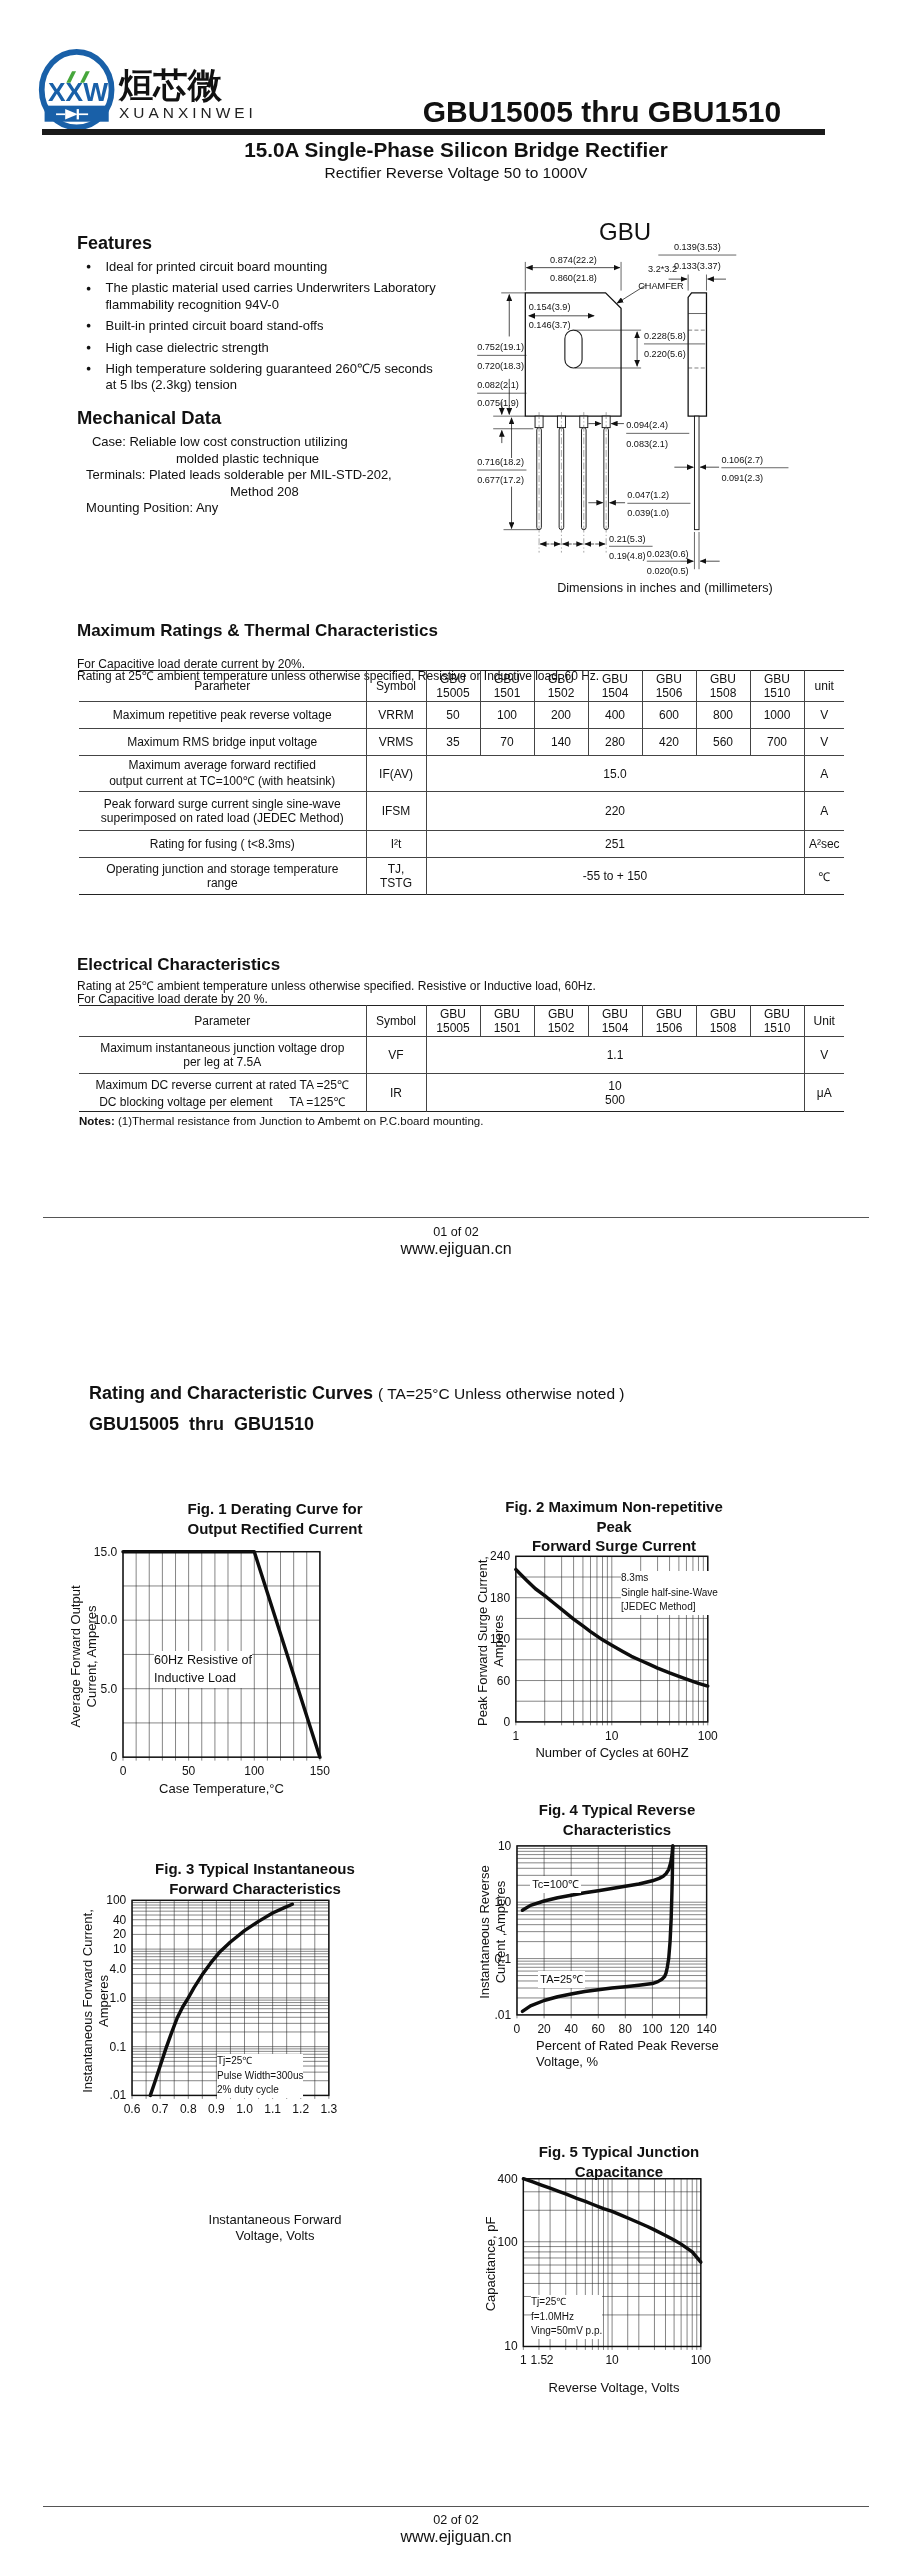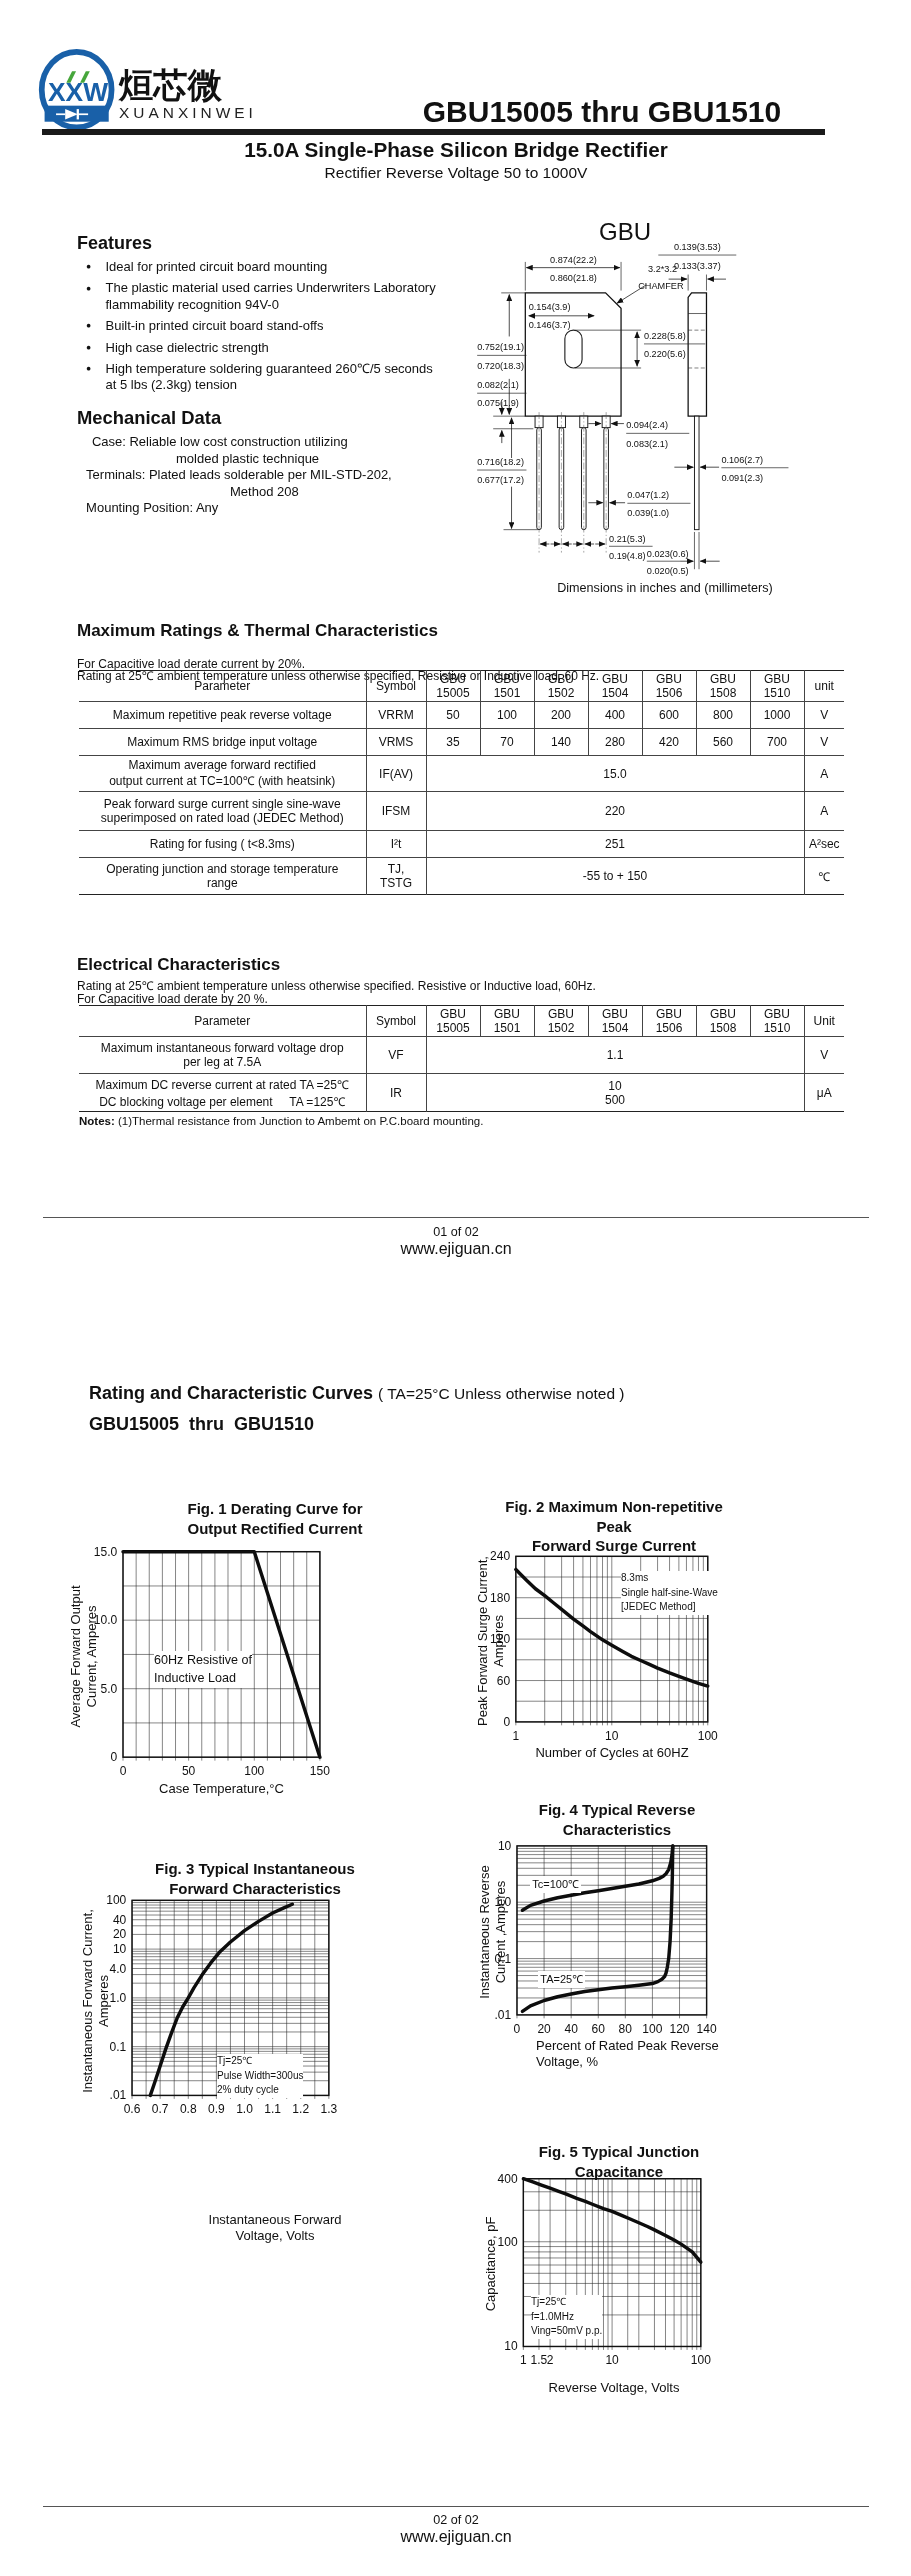--- a/index.html
+++ b/index.html
@@ -341,21 +341,21 @@
 1504</th>
       <th class="pre">GBU
 1506</th>
       <th class="pre">GBU
 1508</th>
       <th class="pre">GBU
 1510</th>
       <th class="b">Unit</th>
     </tr>
     <tr style="height:37px;">
-      <td class="pre">Maximum instantaneous forward voltage drop
+      <td class="pre">Maximum instantaneous junction voltage drop
 per leg at 7.5A</td>
           <td>VF</td>
       <td colspan="7">1.1</td>
       <td>V</td>
     </tr>
     <tr style="height:38px;">
       <td class="pre b">Maximum DC reverse current at rated TA =25℃
 DC blocking voltage per element&nbsp;&nbsp;&nbsp;&nbsp;&nbsp;TA =125℃</td>
           <td>IR</td>
       <td colspan="7" class="pre">10

